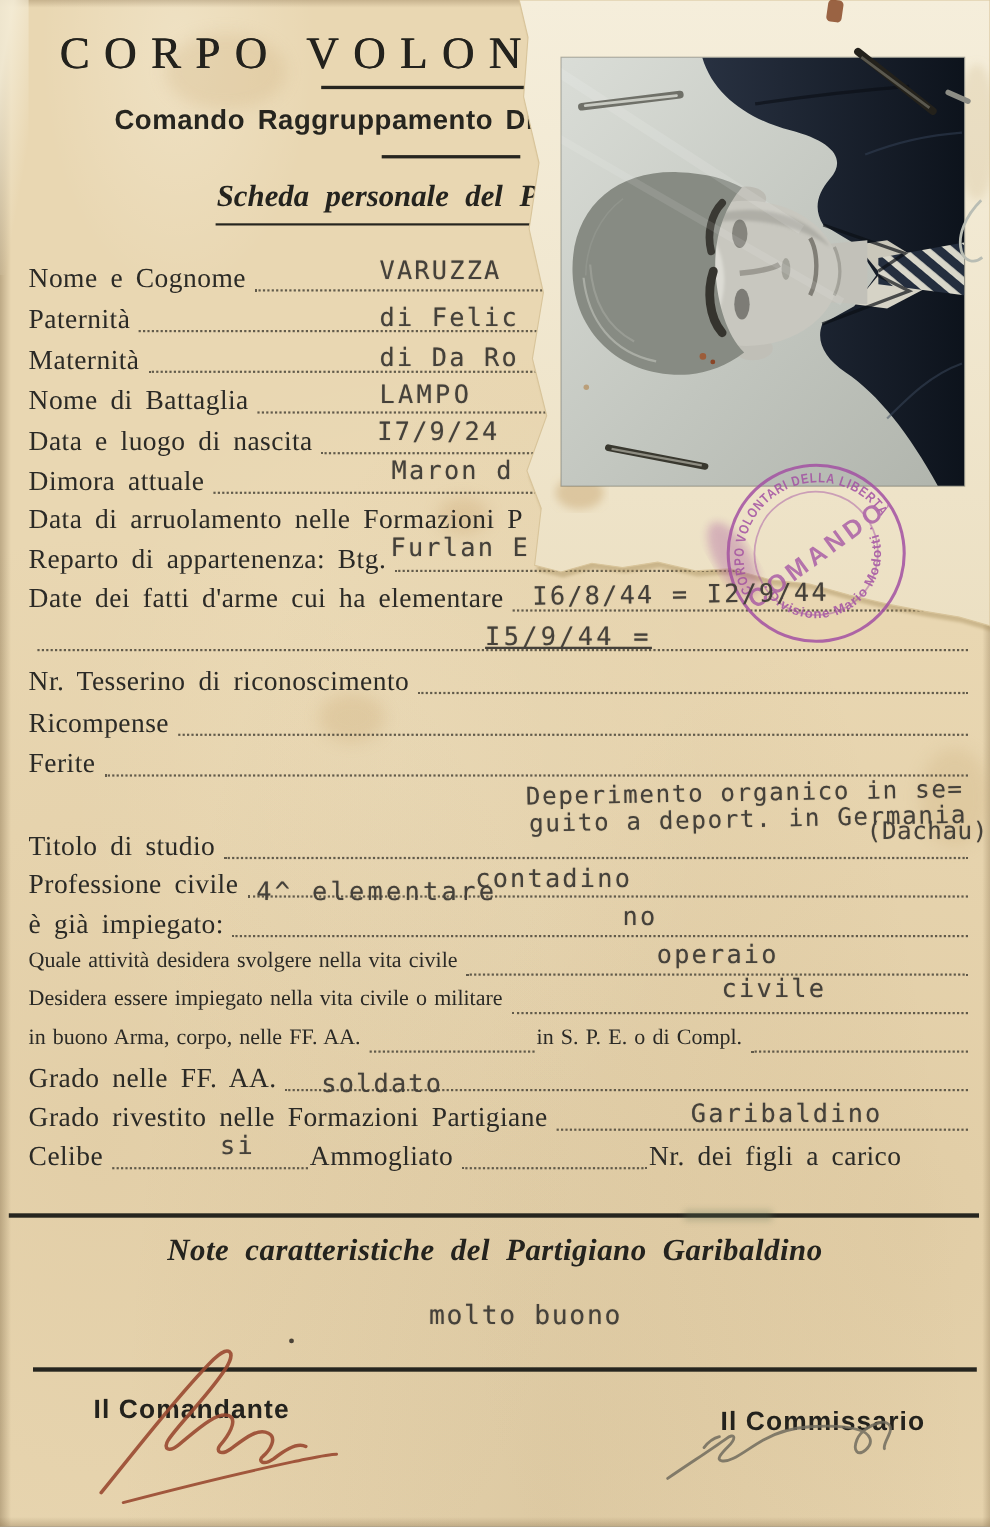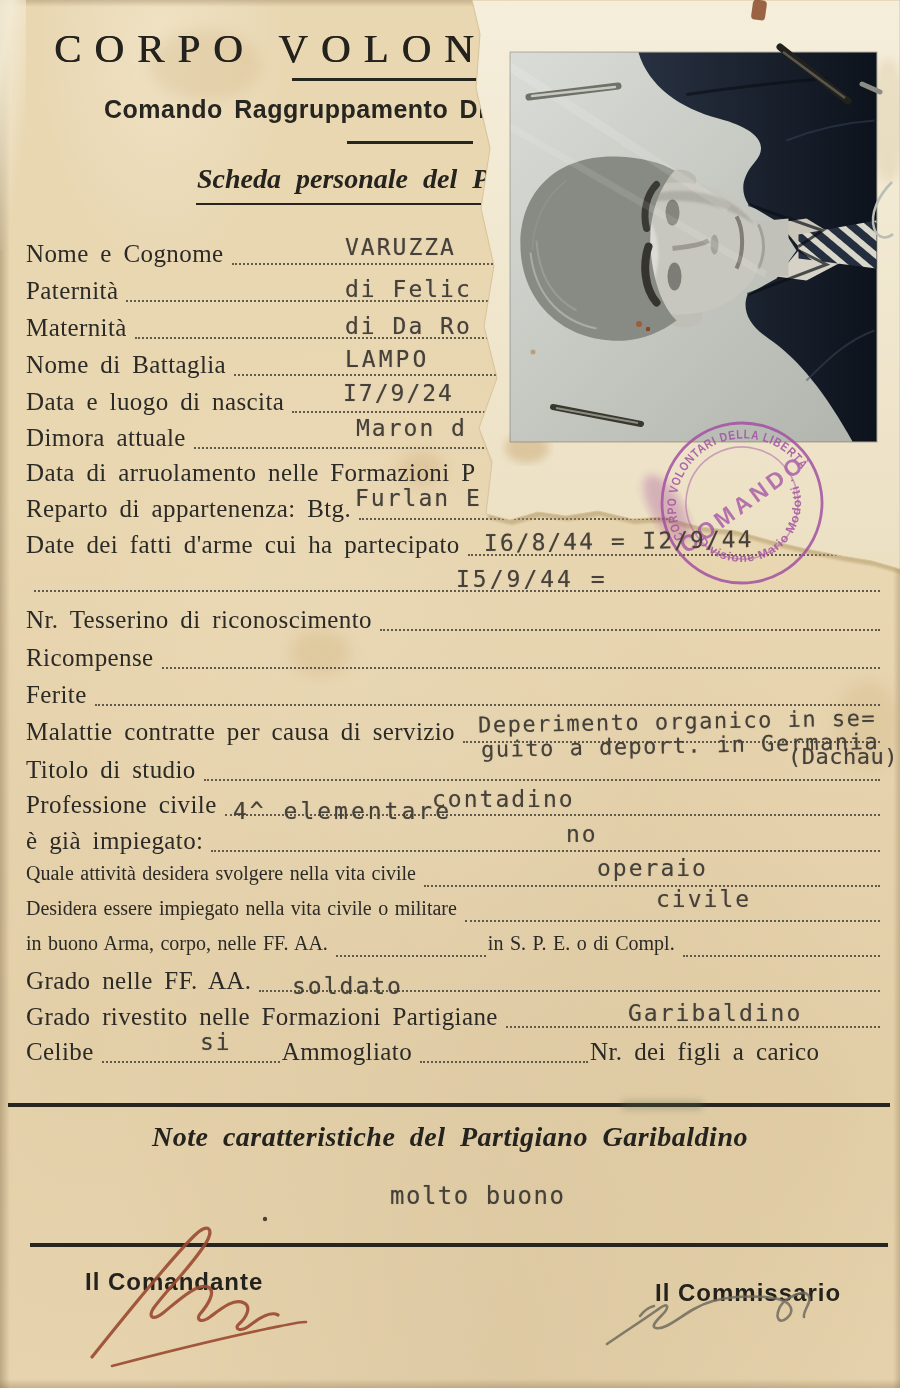--- a/index.html
+++ b/index.html
@@ -89,41 +89,37 @@
       <span class="lead"></span>
     </div>
   <div class="frow nolead" style="top:459px">
       <span class="lbl">Data di arruolamento nelle Formazioni P</span>
     </div>
   <div class="frow" style="top:495px">
       <span class="lbl">Reparto di appartenenza: Btg.</span>
       <span class="lead"></span>
     </div>
   <div class="frow" style="top:531px">
-      <span class="lbl">Date dei fatti d'arme cui ha partecipato</span>
+      <span class="lbl">Date dei fatti d'arme cui ha elementare</span>
       <span class="lead"></span>
     </div>
   <div class="frow" style="top:567px">
       <span class="lbl"></span>
       <span class="lead"></span>
     </div>
   <div class="frow" style="top:606px">
       <span class="lbl">Nr. Tesserino di riconoscimento</span>
       <span class="lead"></span>
     </div>
   <div class="frow" style="top:644px">
       <span class="lbl">Ricompense</span>
       <span class="lead"></span>
     </div>
   <div class="frow" style="top:681px">
       <span class="lbl">Ferite</span>
-      <span class="lead"></span>
-    </div>
-  <div class="frow" style="top:718px">
-      <span class="lbl">Malattie contratte per causa di servizio</span>
       <span class="lead"></span>
     </div>
   <div class="frow" style="top:756px">
       <span class="lbl">Titolo di studio</span>
       <span class="lead"></span>
     </div>
   <div class="frow" style="top:791px">
       <span class="lbl">Professione civile</span>
       <span class="lead"></span>
     </div>
@@ -168,21 +164,21 @@
   <div class="siglabel" style="left:655px;top:1279px;">Il Commissario</div>
 
   <div class="tw" style="left:345px;top:234px;">VARUZZA</div>
   <div class="tw" style="left:345px;top:276px;">di Felic</div>
   <div class="tw" style="left:345px;top:313px;">di Da Ro</div>
   <div class="tw" style="left:345px;top:346px;letter-spacing:3px;">LAMPO</div>
   <div class="tw" style="left:343px;top:380px;">I7/9/24</div>
   <div class="tw" style="left:356px;top:415px;">Maron d</div>
   <div class="tw" style="left:355px;top:485px;">Furlan E</div>
   <div class="tw z8" style="left:484px;top:528px;transform:rotate(-0.8deg);">I6/8/44 = I2/9/44</div>
-  <div class="tw z8" style="left:456px;top:566px;letter-spacing:3px;">I5/9/44 =</div>
+  <div class="tw z8" style="left:441px;top:566px;letter-spacing:3px;text-decoration:underline;">I5/9/44 =</div>
   <div class="tw" style="left:478px;top:709px;font-size:22px;letter-spacing:1.5px;transform:rotate(-1deg);">Deperimento organico in se=</div>
   <div class="tw" style="left:481px;top:733px;font-size:22px;letter-spacing:1.5px;transform:rotate(-1.2deg);">guito a deport. in Germania</div>
   <div class="tw" style="left:788px;top:744px;font-size:22px;letter-spacing:.5px;">(Dachau)</div>
   <div class="tw" style="left:213px;top:798px;letter-spacing:3px;margin-left:20px;">4^ elementare</div>
   <div class="tw" style="left:432px;top:786px;">contadino</div>
   <div class="tw" style="left:566px;top:821px;">no</div>
   <div class="tw" style="left:597px;top:855px;">operaio</div>
   <div class="tw" style="left:656px;top:886px;">civile</div>
   <div class="tw" style="left:292px;top:973px;">soldato</div>
   <div class="tw" style="left:628px;top:1000px;">Garibaldino</div>

